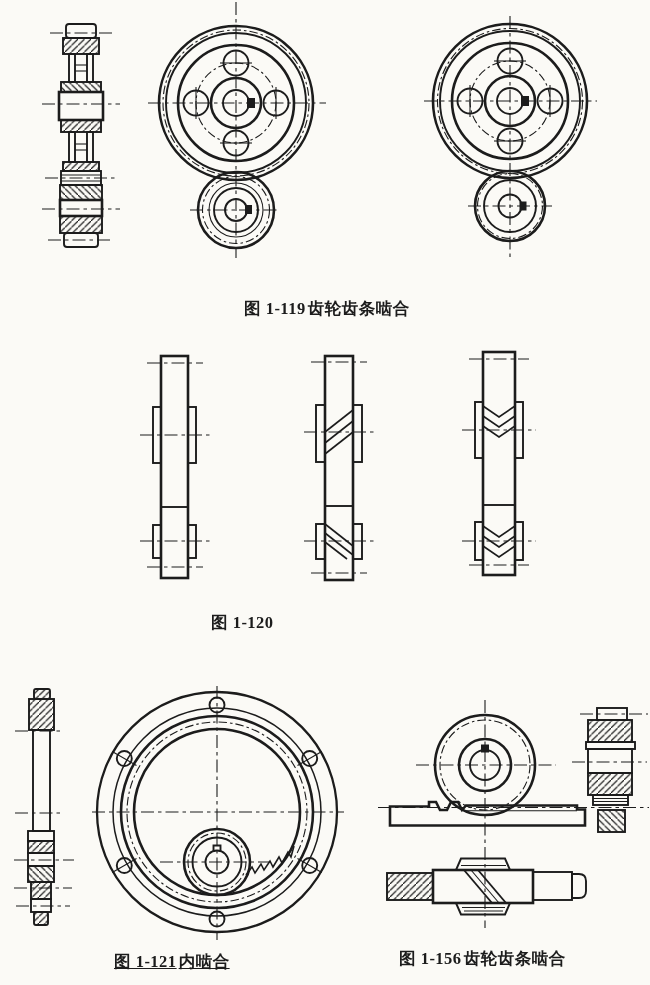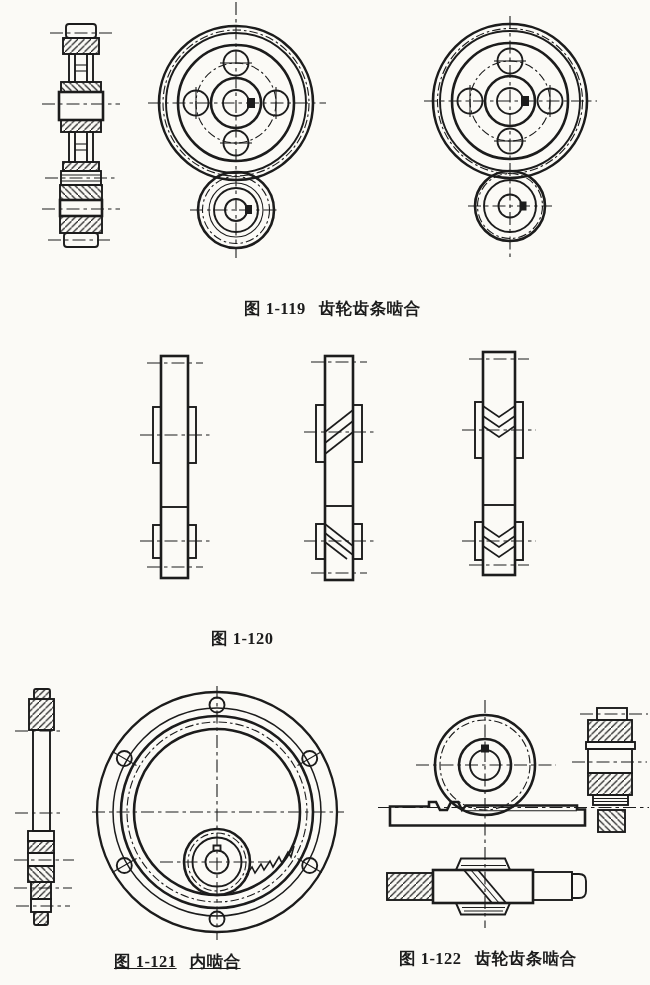--- a/index.html
+++ b/index.html
@@ -15,21 +15,21 @@
   .thick{stroke-width:2.6;}
   .med{stroke-width:1.9;}
   .thin{stroke-width:1.1;}
   .hx{stroke-width:1.6;}
   .cl{stroke-width:1.1; stroke-dasharray:13 4 3.5 4;}   
   .pc{stroke-width:1.1; stroke-dasharray:8.5 3 2.5 3;}  
   .fA{fill:url(#hA);}  
   .fB{fill:url(#hB);}  
   .ink{fill:var(--ink); stroke:none;}
   .caption{
-    position:absolute; display:flex; gap:13px; white-space:nowrap;
+    position:absolute; display:flex; gap:2px; white-space:nowrap;
     font-size:16.5px; font-weight:600; color:var(--ink); line-height:1.1;
     letter-spacing:.5px;
   }
 </style>
 </head>
 <body>
 
 <div class="page">
 
 <svg width="650" height="985" viewBox="0 0 650 985">
@@ -262,25 +262,25 @@
     <line class="thin" x1="464" y1="911" x2="503" y2="911"></line>
     <rect class="med" x="533" y="872" width="39" height="28"></rect>
     <path class="med" d="M572,874 L579,874 Q586,874 586,881 L586,891 Q586,898 579,898 L572,898 Z"></path>
   </g>
 </svg>
 
 <div class="caption" style="left:244px; top:300px;">
   <span>图 1-119</span>
   <span>齿轮齿条啮合</span>
 </div>
-<div class="caption" style="left:211px; top:614px;margin-top:16px;">
+<div class="caption" style="left:211px; top:614px;">
   <span>图 1-120</span>
 </div>
 <div class="caption" style="left:114px; top:953px;text-decoration:underline;">
   <span>图 1-121</span>
   <span>内啮合</span>
 </div>
 <div class="caption" style="left:399px; top:950px;">
-  <span>图 1-122</span>
+  <span>图 1-156</span>
   <span>齿轮齿条啮合</span>
 </div>
 
 </div>
 
 </body></html>

